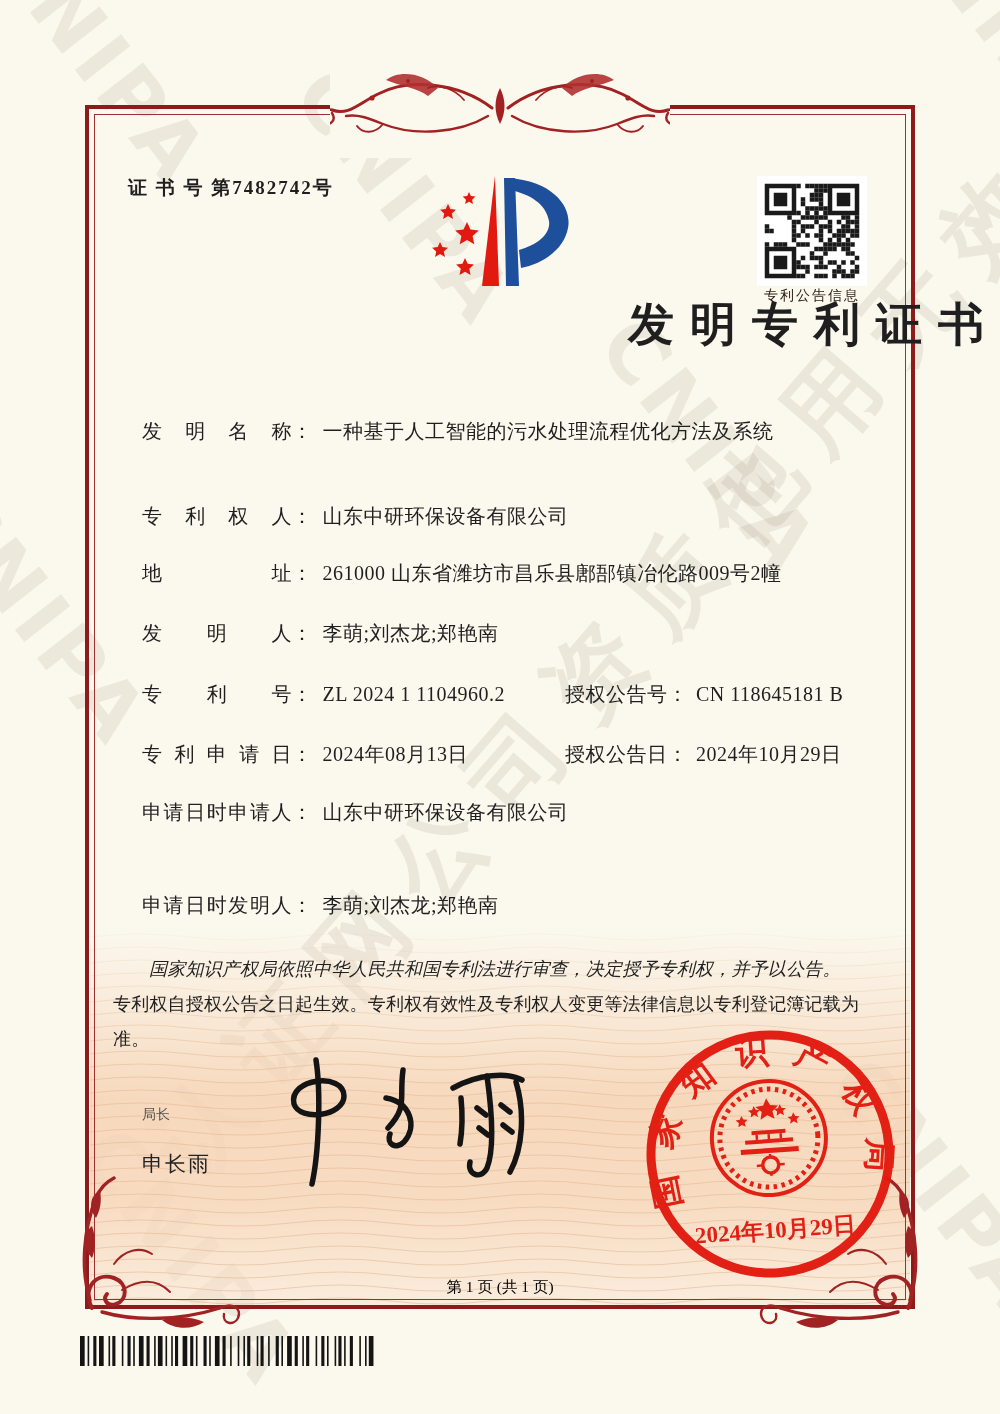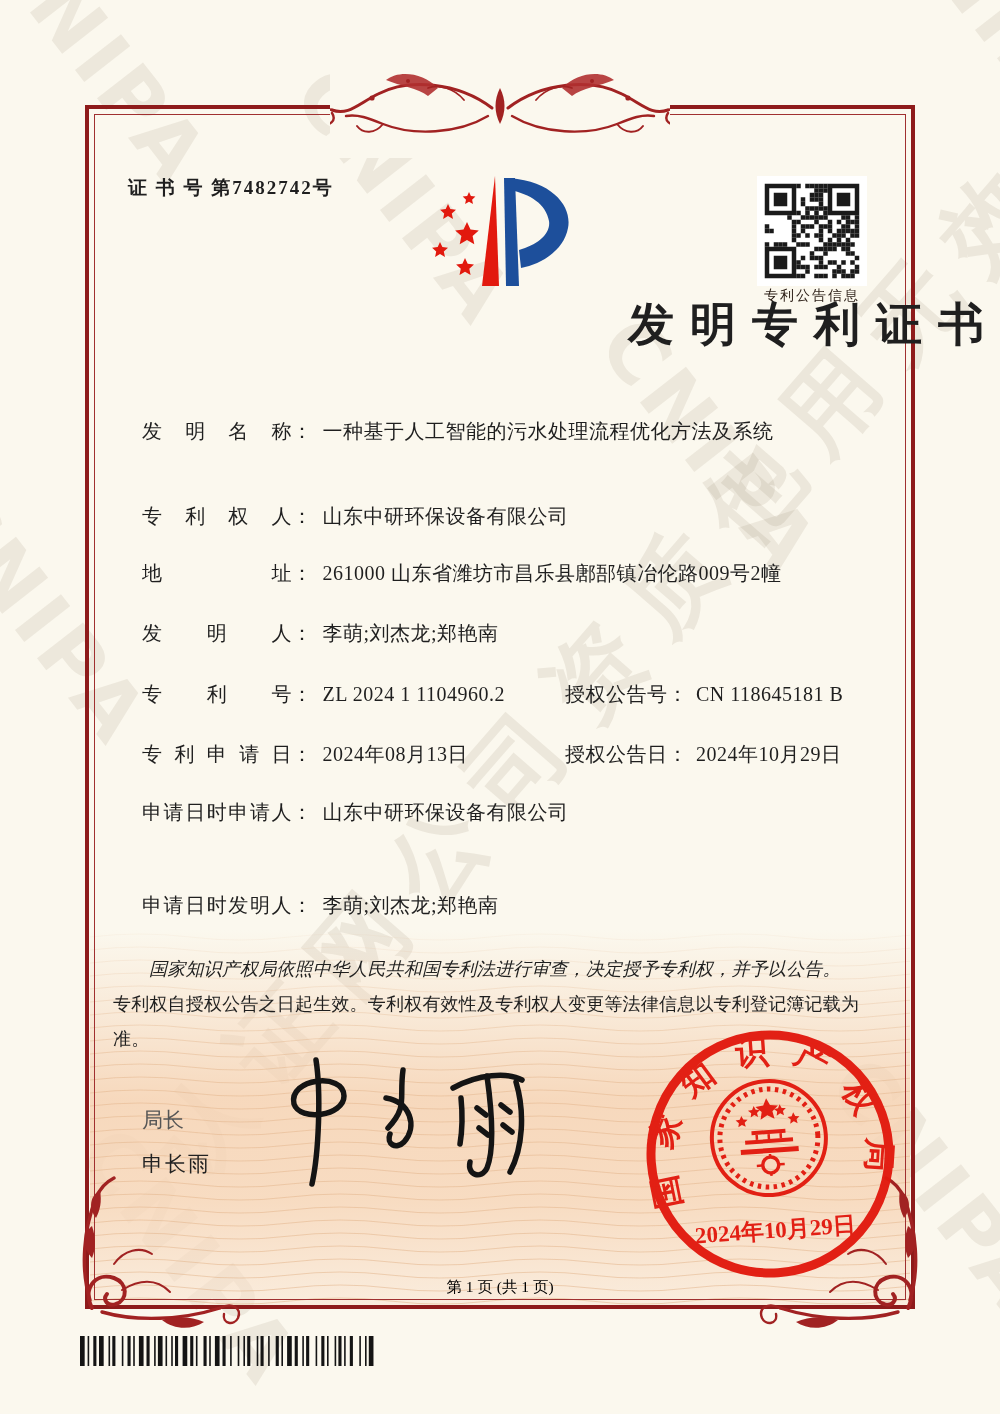--- a/index.html
+++ b/index.html
@@ -51,21 +51,21 @@
     font-size:14px; letter-spacing:2px; color:#2a1d15;}
   .frow{position:absolute; left:142px; width:770px; font-size:20px; letter-spacing:.5px;}
   .flabel{display:inline-block; width:150px; text-align:justify; text-align-last:justify; vertical-align:top;font-family:Liberation Mono, monospace;}
   .fcolon{display:inline-block; margin-right:10px;}
   .fvalue{letter-spacing:.5px;}
   .fcol2{position:absolute; left:423px; top:0; white-space:nowrap;}
   .fcol2 .fcolon{margin-right:8px;}
   .statement{position:absolute; left:113px; width:776px; font-size:18px;
     letter-spacing:.2px; line-height:35px;}
   .st1{text-indent:2em;font-style:italic;}
-  .signer-title{position:absolute; left:142px; top:1106px; font-size:21px; color:#555;text-align:right;}
+  .signer-title{position:absolute; left:142px; top:1106px; font-size:14px; color:#555;text-align:right;}
   .signer-name{position:absolute; left:142px; top:1150px; font-size:21px; color:#222; letter-spacing:2px;}
   .sig{position:absolute; left:258px; top:1052px;}
   .seal{position:absolute; left:642px; top:1026px; opacity:.96;}
   .footer{position:absolute; left:0; top:1277px; width:1000px; text-align:center; font-size:15.5px; color:#000000;}
   .barcode{position:absolute; left:80px; top:1336px;}
   .orn{position:absolute;}
 </style>
 </head>
 <body>
 

